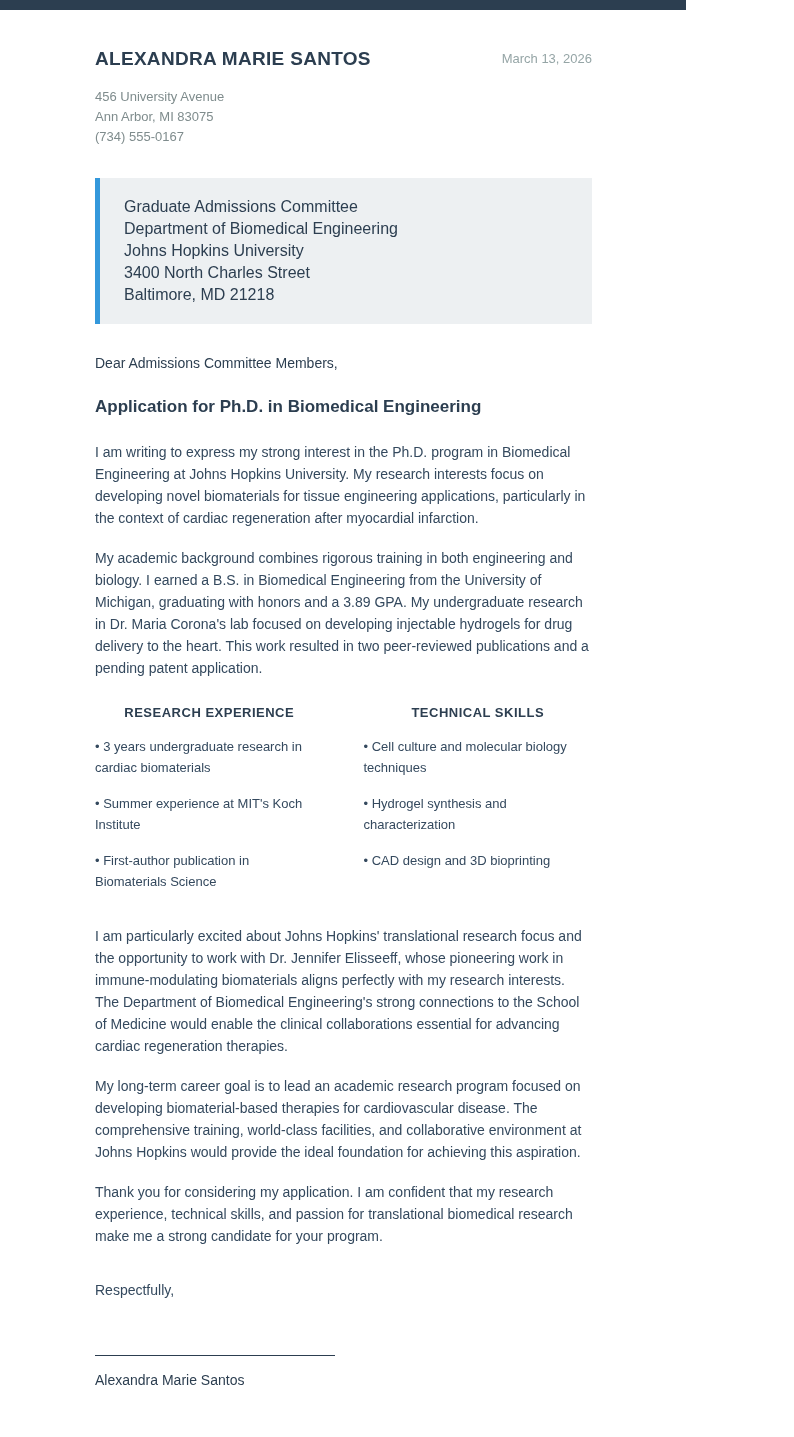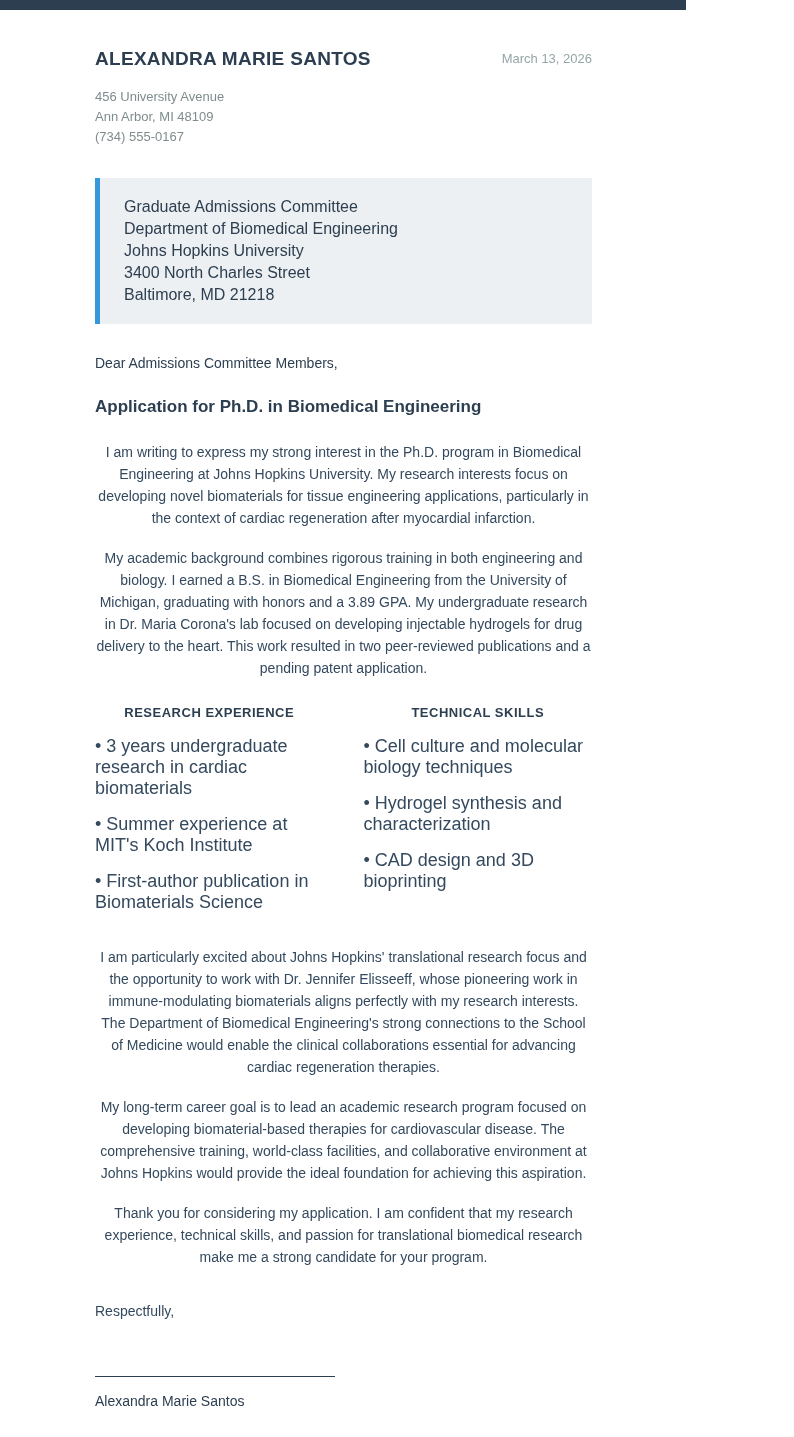--- a/index.html
+++ b/index.html
@@ -68,39 +68,39 @@
     margin: 28px 0 12px;
     color: var(--heading-color, #2c3e50);
   }
   .subject-line {
     margin: 21px 0 22px;
     font-size: 17px;
     line-height: 24px;
     font-weight: bold;
     color: var(--heading-color, #2c3e50);
   }
-  p.body-par { margin: 0 0 18px; text-align: center; }
+  p.body-par { margin: 0 0 18px; }
   .columns {
     display: grid;
     grid-template-columns: 1fr 1fr;
     column-gap: 40px;
     margin: 26px 0 18px;
   }
   .col-heading {
     margin: 0 0 15px;
     font-size: 13px;
     line-height: 16px;
     font-weight: bold;
     letter-spacing: 0.5px;
     color: var(--heading-color, #2c3e50);
     text-align: center;
   }
   .col-item {
     margin: 0 0 15px;
-    font-size: 18px;
+    font-size: 13px;
     line-height: 21px;
   }
   .closing { margin: 32px 0 0; }
   .sig-line {
     width: 240px;
     height: 0;
     border-top: 1px solid var(--heading-color, #2c3e50);
     margin-top: 54px;
   }
   .sig-name {
@@ -115,21 +115,21 @@
   <div class="top-bar"></div>
   <div class="content">
 
     <div class="header-row">
       <h1 class="sender-name">ALEXANDRA MARIE SANTOS</h1>
       <div class="letter-date">March 13, 2026</div>
     </div>
 
     <div class="contact-block">
       <div>456 University Avenue</div>
-      <div>Ann Arbor, MI 48109</div>
+      <div>Ann Arbor, MI 83075</div>
       <div>(734) 555-0167</div>
     </div>
 
     <div class="recipient-block">
       <div>Graduate Admissions Committee</div>
       <div>Department of Biomedical Engineering</div>
       <div>Johns Hopkins University</div>
       <div>3400 North Charles Street</div>
       <div>Baltimore, MD 21218</div>
     </div>

